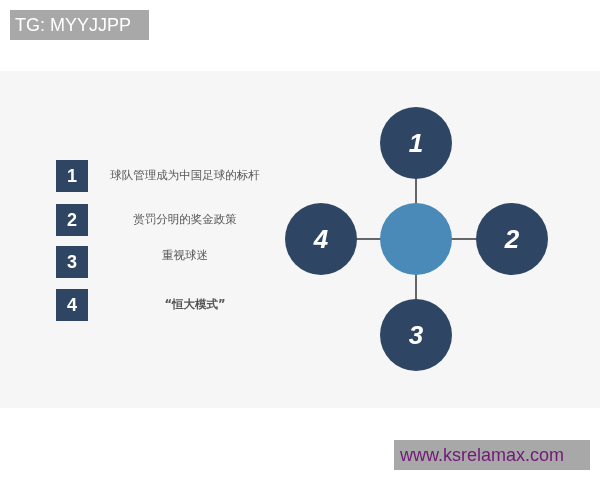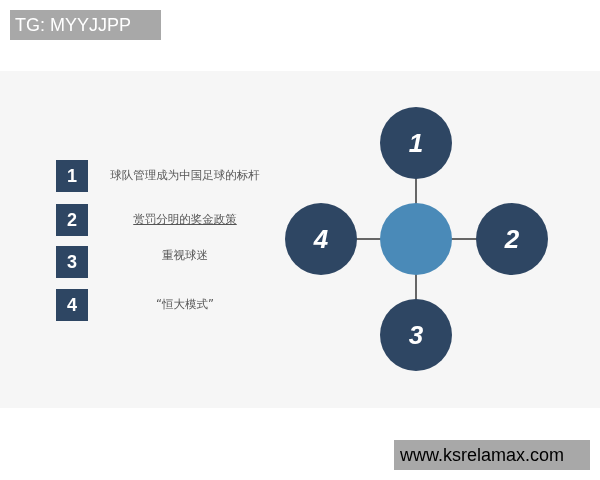--- a/index.html
+++ b/index.html
@@ -2,21 +2,21 @@
 <html><head>
   <meta charset="utf-8">
   <style>
     html, body { margin:0; padding:0; }
     body {
       width:600px; height:480px; position:relative; overflow:hidden;
       background:#ffffff;
       font-family:"DejaVu Sans", sans-serif;
     }
     .wm-top {
-      position:absolute; left:10px; top:10px; width:151px; height:30px;
+      position:absolute; left:10px; top:10px; width:139px; height:30px;
       background:#a8a8a8; color:#ffffff;
       font-family:"Liberation Sans", sans-serif; font-size:18px;
       line-height:30px; padding-left:5px; box-sizing:border-box;
     }
     .slide {
       position:absolute; left:0; top:71px; width:600px; height:337px;
       background:#f6f6f6;
     }
     .list-item { position:absolute; left:56px; height:32px; }
     .num-box {
@@ -33,47 +33,47 @@
     .line { position:absolute; background:#666666; }
     .circle {
       position:absolute; width:72px; height:72px; border-radius:50%;
       background:#2e4663; color:#ffffff;
       font-family:"Liberation Sans", sans-serif; font-weight:bold; font-style:italic;
       font-size:26px; line-height:72px; text-align:center;
     }
     .circle.center { background:#4a8ab8; }
     .wm-bottom {
       position:absolute; left:394px; top:440px; width:196px; height:30px;
-      background:#a8a8a8; color:#000000;
+      background:#a8a8a8; color:#701a75;
       font-family:"Liberation Sans", sans-serif; font-size:18px;
       line-height:30px; padding-left:6px; box-sizing:border-box;
     }
   </style>
 </head>
 <body>
 
 <div class="wm-top">TG: MYYJJPP</div>
 
 <div class="slide"></div>
 
 <div class="list-item" style="top:160px;">
   <div class="num-box">1</div>
   <div class="item-text" style="top:8px;">球队管理成为中国足球的标杆</div>
 </div>
 <div class="list-item" style="top:204px;">
   <div class="num-box">2</div>
-  <div class="item-text" style="top:8px;text-decoration:underline;">赏罚分明的奖金政策</div>
+  <div class="item-text" style="top:8px;">赏罚分明的奖金政策</div>
 </div>
 <div class="list-item" style="top:246px;">
   <div class="num-box">3</div>
   <div class="item-text" style="top:2px;">重视球迷</div>
 </div>
 <div class="list-item" style="top:289px;">
   <div class="num-box">4</div>
-  <div class="item-text" style="top:8px; left:49px;">“恒大模式”</div>
+  <div class="item-text" style="top:8px; left:59px;font-weight:bold;">“恒大模式”</div>
 </div>
 
 <div class="diagram">
   <div class="line" style="left:415px; top:178px; width:2px; height:28px;"></div>
   <div class="line" style="left:415px; top:272px; width:2px; height:28px;"></div>
   <div class="line" style="left:356px; top:238px; width:26px; height:2px;"></div>
   <div class="line" style="left:450px; top:238px; width:28px; height:2px;"></div>
 
   <div class="circle center" style="left:380px; top:203px;"></div>
   <div class="circle" style="left:380px; top:107px;">1</div>

